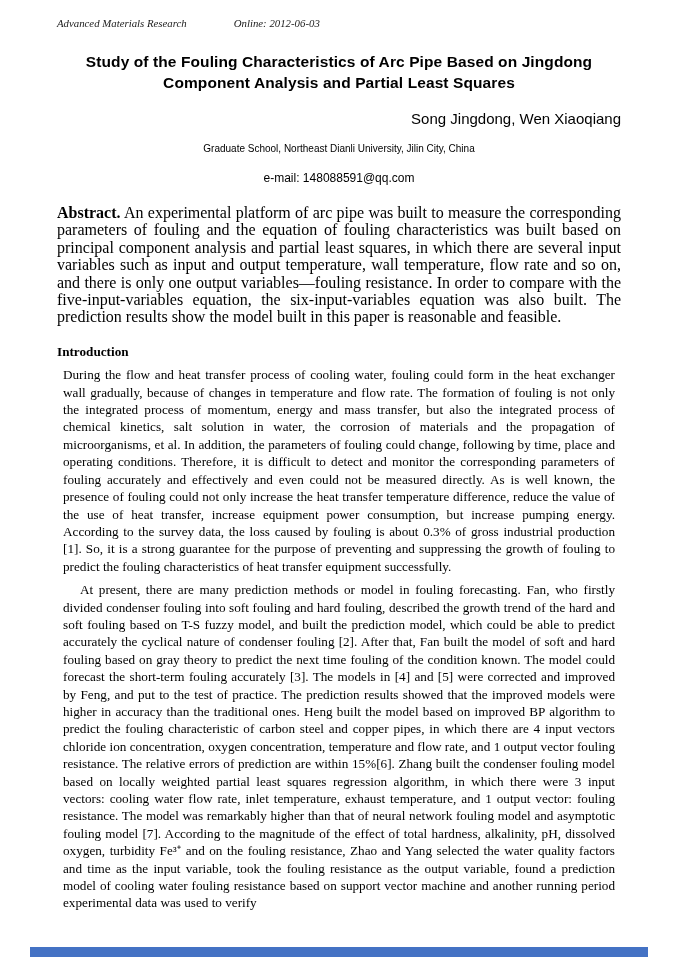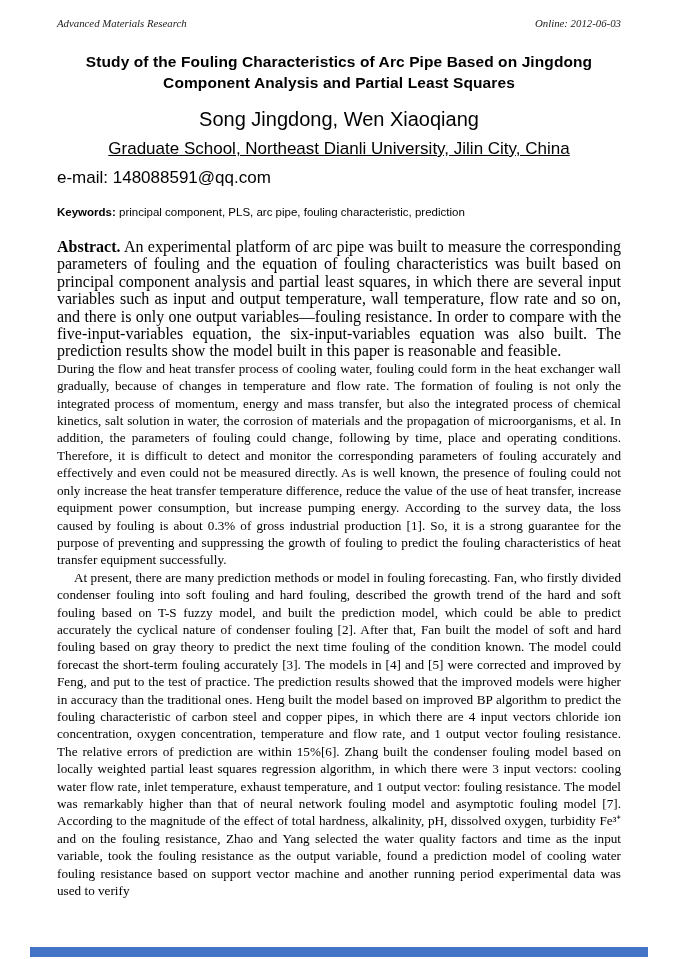--- a/index.html
+++ b/index.html
@@ -23,48 +23,48 @@
   .serif { font-family: "Liberation Serif", serif; }
 
   
   .jheader {
     font-family: "Liberation Serif", serif;
     font-style: italic;
     font-size: 10.8px;
     line-height: 13px;
     color: #1a1a1a;
   }
-  .jheader .hrow { display: flex; justify-content: space-between; }
+  .jheader .hrow { display: flex; justify-content: flex-start; gap: 47px; }
 
   
   .title {
     margin: 21px auto 0 auto;
     max-width: 532px;
     text-align: center;
     font-size: 15.5px;
     font-weight: bold;
     line-height: 21px;
     letter-spacing: 0.1px;
   }
   .authors {
     margin-top: 17px;
-    text-align: center;
-    font-size: 20px;
+    text-align: right;
+    font-size: 15px;
     line-height: 18px;
   }
   .affiliation {
     margin-top: 14px;
     text-align: center;
-    font-size: 17px;
+    font-size: 10px;
     line-height: 14px;
-    text-decoration: underline;
   }
   .email {
     margin-top: 15px;
-    font-size: 17px;
+    text-align: center;
+    font-size: 12px;
     line-height: 14px;
   }
 
   
   .keywords {
     margin: 20px 0 0 0;
     font-size: 11.5px;
     line-height: 14px;
   }
 
@@ -76,21 +76,21 @@
     text-align: justify;
   }
   .abstract b, .body-par b { font-weight: bold; }
   h2.section-heading {
     margin: 17px 0 0 0;
     font-size: 13.2px;
     line-height: 17.4px;
     font-weight: bold;
   }
   .body-par {
-    margin: 0;
+    margin: 6px;
     font-size: 13.2px;
     line-height: 17.4px;
     text-align: justify;
   }
   .body-par.indent { text-indent: 17px; }
 
   
   .footer-bar {
     position: absolute;
     left: 30px;
@@ -112,30 +112,27 @@
   </header>
 
   <div class="title">Study of the Fouling Characteristics of Arc Pipe Based on Jingdong Component Analysis and Partial Least Squares</div>
 
   <div class="authors">Song Jingdong, Wen Xiaoqiang</div>
 
   <div class="affiliation">Graduate School, Northeast Dianli University, Jilin City, China</div>
 
   <div class="email">e-mail: 148088591@qq.com</div>
 
-  <p class="keywords">
-    <b>Keywords:</b>
-    <span>principal component, PLS, arc pipe, fouling characteristic, prediction</span>
-  </p>
 
   <p class="abstract serif">
     <b>Abstract.</b>
     <span>An experimental platform of arc pipe was built to measure the corresponding parameters of fouling and the equation of fouling characteristics was built based on principal component analysis and partial least squares, in which there are several input variables such as input and output temperature, wall temperature, flow rate and so on, and there is only one output variables—fouling resistance. In order to compare with the five-input-variables equation, the six-input-variables equation was also built. The prediction results show the model built in this paper is reasonable and feasible.</span>
   </p>
 
+  <h2 class="section-heading serif">Introduction</h2>
 
   <p class="body-par serif">During the flow and heat transfer process of cooling water, fouling could form in the heat exchanger wall gradually, because of changes in temperature and flow rate. The formation of fouling is not only the integrated process of momentum, energy and mass transfer, but also the integrated process of chemical kinetics, salt solution in water, the corrosion of materials and the propagation of microorganisms, et al. In addition, the parameters of fouling could change, following by time, place and operating conditions. Therefore, it is difficult to detect and monitor the corresponding parameters of fouling accurately and effectively and even could not be measured directly. As is well known, the presence of fouling could not only increase the heat transfer temperature difference, reduce the value of the use of heat transfer, increase equipment power consumption, but increase pumping energy. According to the survey data, the loss caused by fouling is about 0.3% of gross industrial production [1]. So, it is a strong guarantee for the purpose of preventing and suppressing the growth of fouling to predict the fouling characteristics of heat transfer equipment successfully.</p>
 
   <p class="body-par serif indent">At present, there are many prediction methods or model in fouling forecasting. Fan, who firstly divided condenser fouling into soft fouling and hard fouling, described the growth trend of the hard and soft fouling based on T-S fuzzy model, and built the prediction model, which could be able to predict accurately the cyclical nature of condenser fouling [2]. After that, Fan built the model of soft and hard fouling based on gray theory to predict the next time fouling of the condition known. The model could forecast the short-term fouling accurately [3]. The models in [4] and [5] were corrected and improved by Feng, and put to the test of practice. The prediction results showed that the improved models were higher in accuracy than the traditional ones. Heng built the model based on improved BP algorithm to predict the fouling characteristic of carbon steel and copper pipes, in which there are 4 input vectors chloride ion concentration, oxygen concentration, temperature and flow rate, and 1 output vector fouling resistance. The relative errors of prediction are within 15%[6]. Zhang built the condenser fouling model based on locally weighted partial least squares regression algorithm, in which there were 3 input vectors: cooling water flow rate, inlet temperature, exhaust temperature, and 1 output vector: fouling resistance. The model was remarkably higher than that of neural network fouling model and asymptotic fouling model [7]. According to the magnitude of the effect of total hardness, alkalinity, pH, dissolved oxygen, turbidity Fe³⁺ and on the fouling resistance, Zhao and Yang selected the water quality factors and time as the input variable, took the fouling resistance as the output variable, found a prediction model of cooling water fouling resistance based on support vector machine and another running period experimental data was used to verify</p>
 
 </div>
 
 <div class="footer-bar" style="background: rgb(68, 114, 196);"></div>
 
 </body></html>

